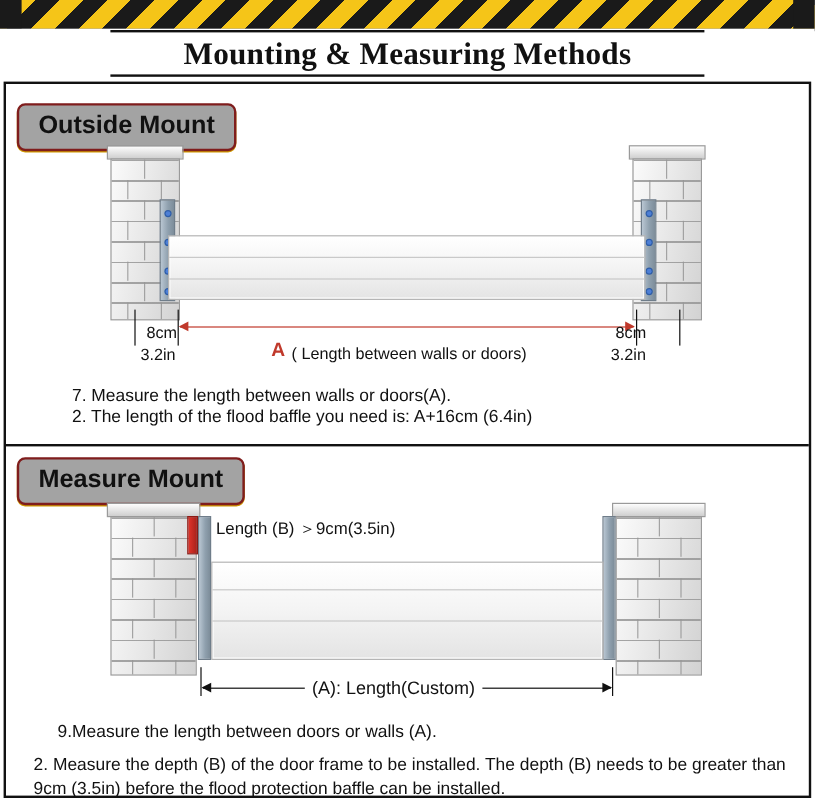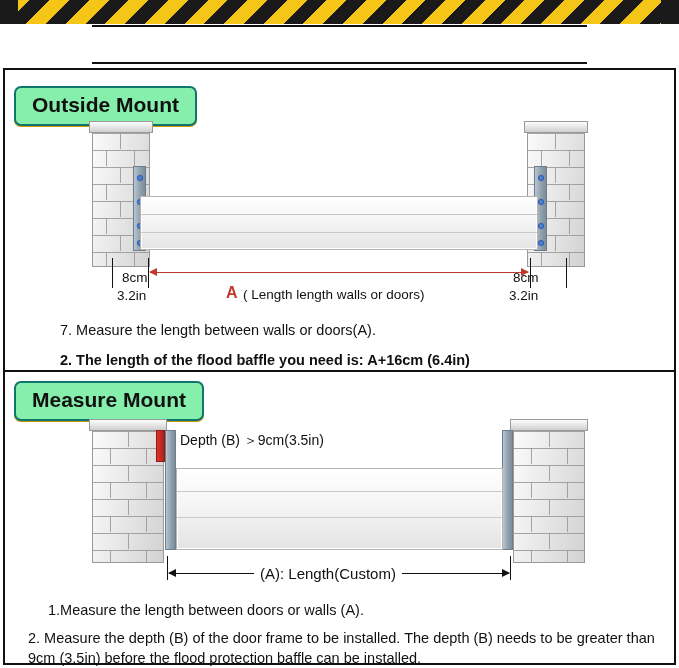--- a/index.html
+++ b/index.html
@@ -45,22 +45,22 @@
 
   
   .frame{
     position:absolute;left:3px;top:68px;width:673px;height:597px;
     border:2px solid #111;box-sizing:border-box;
   }
 
   
   .tag{
     position:absolute;
-    background:#86efac;
-    border:2px solid #0f766e;
+    background:#a3a3a3;
+    border:2px solid #7f1d1d;
     border-radius:7px;
     color:#111;
     font-size:21px;
     font-weight:bold;
     padding:5px 16px 7px 16px;
     box-shadow:0 1px 0 #cf9700;
   }
   #tag-outside{left:14px;top:86px;}
   #tag-inside{left:14px;top:381px;}
 
@@ -141,20 +141,21 @@
 </head>
 <body>
 
 <div class="hazard"></div>
 <div class="hazard-end l"></div>
 <div class="hazard-end r"></div>
 
 <div class="title-bar">
   <div class="rule top"></div>
   <div class="rule bot"></div>
+  <div class="title-text">Mounting &amp; Measuring Methods</div>
 </div>
 
 <div class="frame"></div>
 
 <div class="tag" id="tag-outside">Outside Mount</div>
 
 <div class="pillar" style="left:92px;top:132px;width:58px;height:135px;">
   <div class="top"></div>
   <div class="body"></div>
   <div class="vtick" style="left:28px;top:1px;height:16px;"></div>
@@ -213,24 +214,24 @@
 <div class="dimline" style="left:150px;top:272px;width:378px;"></div>
 <div class="arrow left" style="left:149px;top:268px;"></div>
 <div class="arrow right" style="left:521px;top:268px;"></div>
 
 <div class="dimtext" style="left:122px;top:270px;">8cm</div>
 <div class="dimtext" style="left:117px;top:288px;">3.2in</div>
 <div class="dimtext" style="left:513px;top:270px;">8cm</div>
 <div class="dimtext" style="left:509px;top:288px;">3.2in</div>
 
 <div class="dimtext" style="left:226px;top:284px;font-weight:bold;"><b>A</b></div>
-<div class="dimtext" style="left:243px;top:287px;">( Length length walls or doors)</div>
+<div class="dimtext" style="left:243px;top:287px;">( Length between walls or doors)</div>
 
 <div class="note" style="left:60px;top:322px;">7. Measure the length between walls or doors(A).</div>
-<div class="note" style="left:60px;top:352px;font-weight:bold;">2. The length of the flood baffle you need is: A+16cm (6.4in)</div>
+<div class="note" style="left:60px;top:340px;">2. The length of the flood baffle you need is: A+16cm (6.4in)</div>
 
 <div class="divider" style="top:370px;"></div>
 
 <div class="tag" id="tag-inside">Measure Mount</div>
 
 <div class="pillar" style="left:92px;top:430px;width:72px;height:133px;">
   <div class="top"></div>
   <div class="body"></div>
   <div class="vtick" style="left:36px;top:1px;height:16px;"></div>
   <div class="vtick" style="left:18px;top:18px;height:16px;"></div>
@@ -264,23 +265,23 @@
   <div class="vtick" style="left:18px;top:120px;height:12px;"></div>
   <div class="vtick" style="left:54px;top:120px;height:12px;"></div>
 </div>
 <div class="rail" style="left:502px;top:430px;width:11px;height:120px;"></div>
 
 <div class="baffle" style="left:176px;top:468px;width:327px;height:82px;">
   <div class="seam" style="top:22px;"></div>
   <div class="seam" style="top:48px;"></div>
 </div>
 
-<div class="label" style="left:180px;top:432px;">Depth (B) ＞9cm(3.5in)</div>
+<div class="label" style="left:180px;top:432px;">Length (B) ＞9cm(3.5in)</div>
 
 <div class="vtickline" style="left:167px;top:556px;height:24px;"></div>
 <div class="vtickline" style="left:510px;top:556px;height:24px;"></div>
 <div class="dimline black" style="left:169px;top:573px;width:340px;"></div>
 <div class="arrow left black" style="left:168px;top:569px;"></div>
 <div class="arrow right black" style="left:502px;top:569px;"></div>
 <div class="dimtext" style="left:254px;top:565px;background:#fff;padding:0 6px;font-size:15px;">(A): Length(Custom)</div>
 
-<div class="note" style="left:48px;top:602px;">1.Measure the length between doors or walls (A).</div>
+<div class="note" style="left:48px;top:602px;">9.Measure the length between doors or walls (A).</div>
 <div class="note wrap" style="left:28px;top:628px;width:630px;">2. Measure the depth (B) of the door frame to be installed. The depth (B) needs to be greater than 9cm (3.5in) before the flood protection baffle can be installed.</div>
 
 </body></html>

